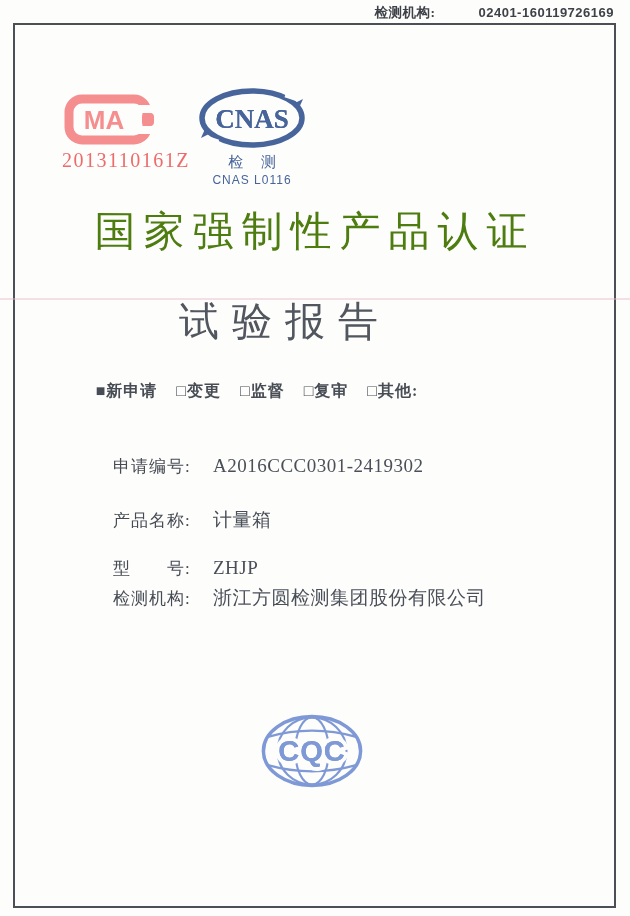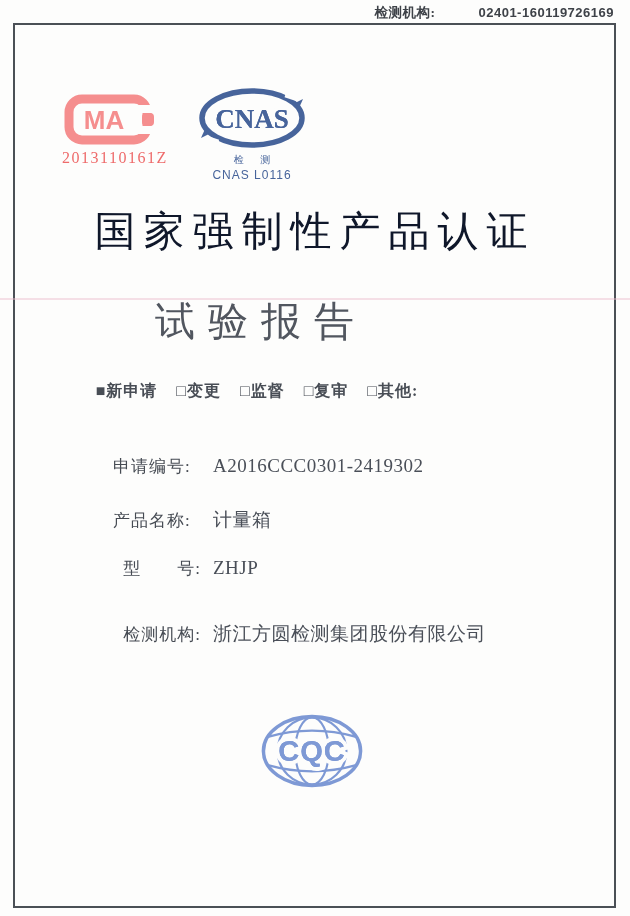--- a/index.html
+++ b/index.html
@@ -27,39 +27,39 @@
   }
   
   .scan-line{
     position:absolute;left:0;top:298px;width:630px;height:2px;
     background:rgba(236,186,204,.45);
   }
   
   .cma{position:absolute;left:62px;top:92px;width:120px;text-align:left;}
   .cma svg{display:block;}
   .cma-num{
-    margin-top:2px;font-size:16px;color:#ee6b6b;
+    margin-top:2px;font-size:20px;color:#ee6b6b;
     letter-spacing:1.5px;font-family:"Liberation Serif","DejaVu Serif",serif;
   }
   
   .cnas{position:absolute;left:196px;top:87px;width:112px;text-align:center;color:#47649b;}
   .cnas svg{display:block;margin:0 auto;}
-  .cnas-sub{font-size:10px;letter-spacing:7px;margin-top:3px;padding-left:7px;text-align:center;}
+  .cnas-sub{font-size:15px;letter-spacing:7px;margin-top:3px;padding-left:7px;text-align:center;}
   .cnas-code{font-size:12px;letter-spacing:1px;margin-top:1px;
     font-family:"Liberation Sans","DejaVu Sans",sans-serif;color:#47649b;}
   
   .title1{
     position:absolute;left:0;top:204px;width:630px;
     text-align:center;font-size:41px;letter-spacing:8px;
-    color:#0f172a;font-weight:500;
+    color:#4d7c0f;font-weight:500;
   }
   .title2{
     position:absolute;left:0;top:294px;width:522px;
     text-align:center;font-size:40px;letter-spacing:13px;
-    color:#51565f;font-weight:500;
+    color:#51565f;font-weight:500;padding-left:24px;
   }
   
   .checks{
     position:absolute;left:0;top:381px;width:514px;
     text-align:center;font-size:16px;color:#484d55;
     font-weight:bold;letter-spacing:1px;
   }
   .checks span{margin:0 7px;}
   
   .fields{position:absolute;left:113px;top:0;width:480px;}
@@ -68,21 +68,21 @@
     display:inline-block;min-width:88px;
     font-size:17px;color:#464b53;letter-spacing:1px;
   }
   .frow .val{
     font-size:19px;color:#4a4f58;margin-left:8px;letter-spacing:.5px;
   }
   .frow .val2{
     display:block;margin-left:97px;font-size:18px;
     color:#4a4f58;letter-spacing:.5px;margin-top:4px;
   }
-  .r0{top:455px;} .r1{top:507px;} .r2{top:557px;text-align:right;} .r3{top:621px;text-align:right;}
+  .r0{top:455px;} .r1{top:507px;} .r2{top:557px;} .r3{top:585px;}
   
   .cqc{position:absolute;left:259px;top:710px;text-decoration:underline;}
 </style>
 </head>
 <body>
 
 <div class="report-no">
   <span>检测机构:</span>
   <span class="num">02401-160119726169</span>
 </div>

